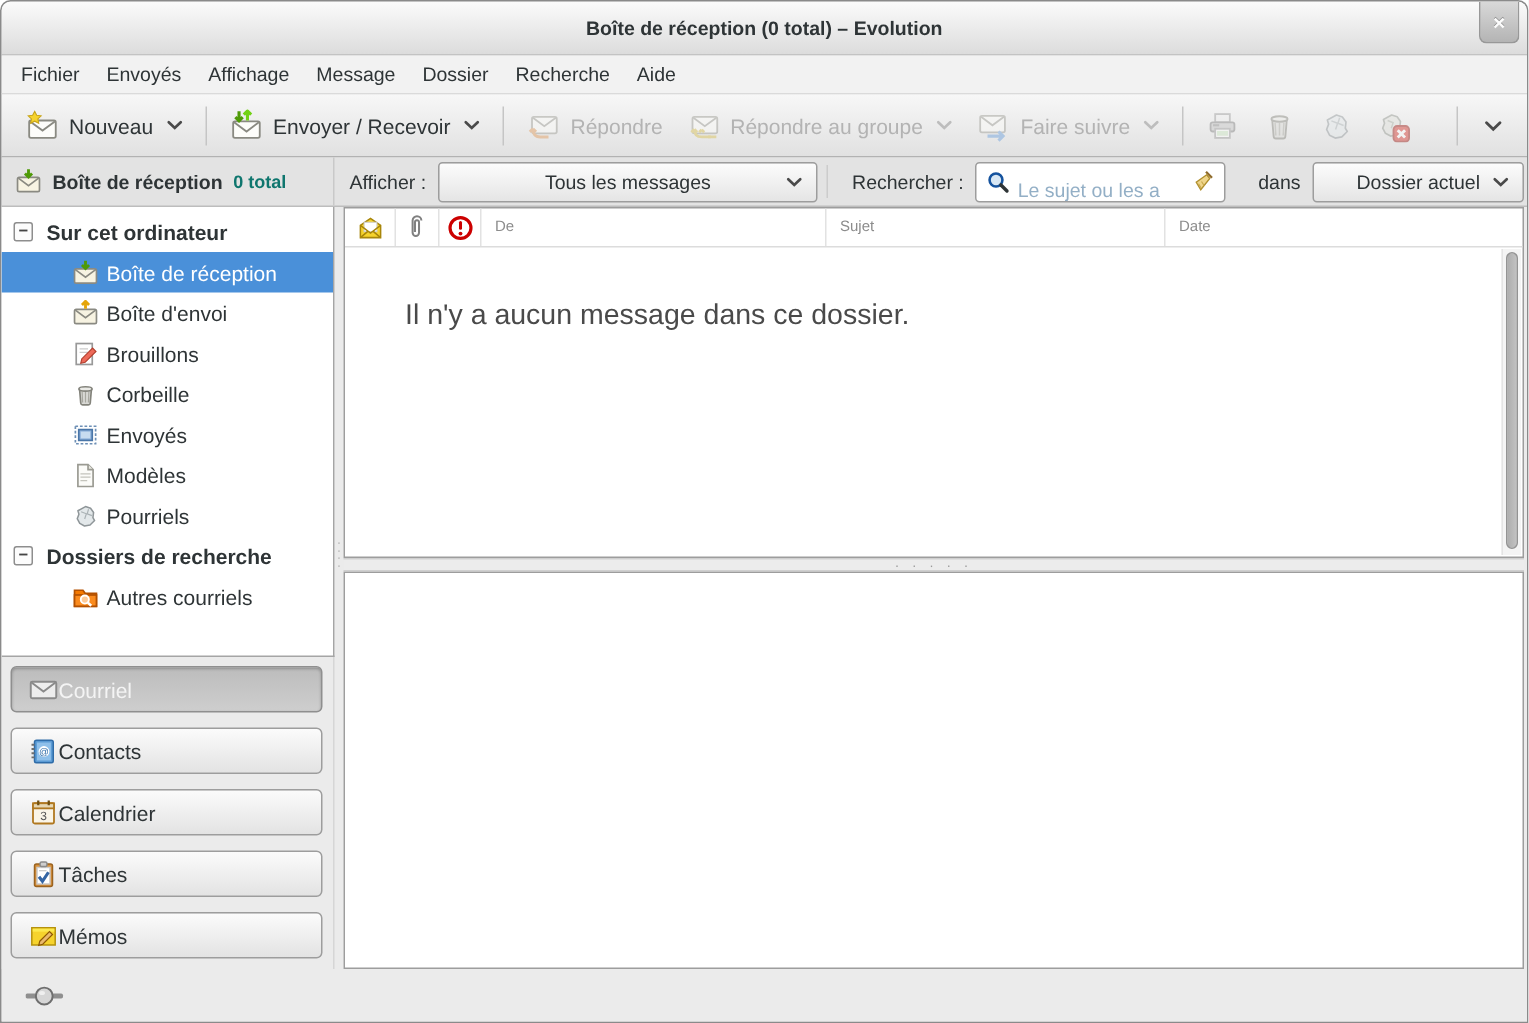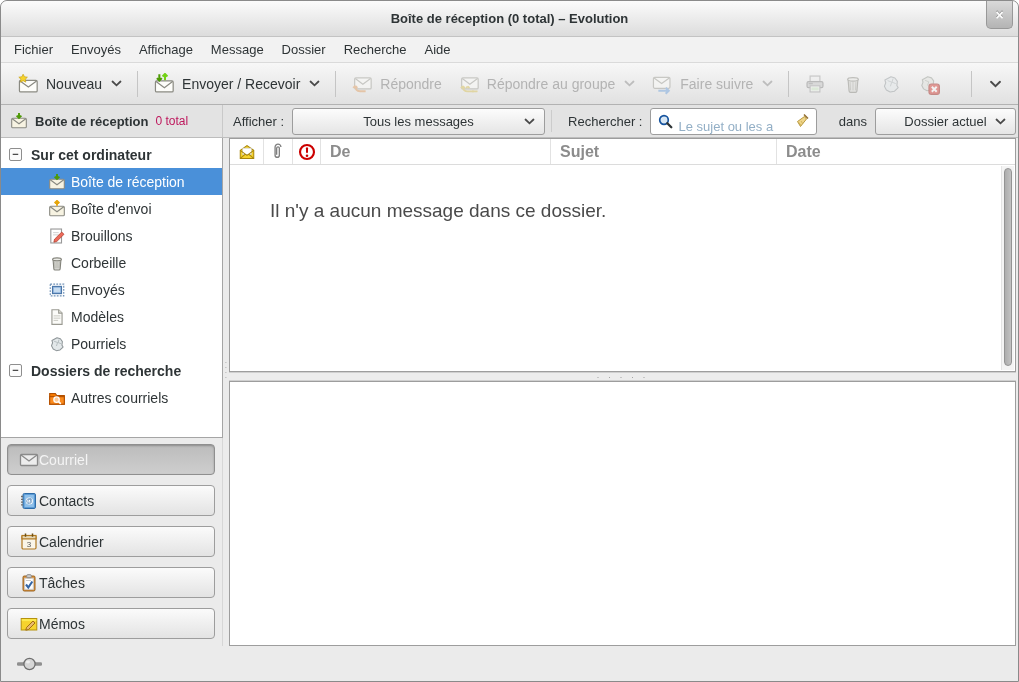--- a/index.html
+++ b/index.html
@@ -39,21 +39,21 @@
   .ic { display:inline-flex; width:18px; height:18px; align-items:center; justify-content:center; }
   .ic svg { width:100%; height:100%; }
   .ic24 { width:22px; height:22px; }
 
   
   .filterbar { height:33px; background:#e3e3e3; border-bottom:1px solid #bdbdbd;
                display:flex; align-items:center; font-size:13px; }
   .fb-left { width:222px; height:100%; display:flex; align-items:center; gap:7px;
              padding-left:9px; border-right:1px solid #c9c9c9; flex:none; }
   .fb-folder { font-weight:bold; font-size:13px; }
-  .fb-count { font-size:12px; color:#be185d; }
+  .fb-count { font-size:12px; color:#0f766e;font-weight:bold; }
   .fb-label { margin:0 8px 0 10px; color:#2e3436;text-align:center; }
   .combo { height:27px; background:linear-gradient(#fcfcfc,#e5e5e5); border:1px solid #9d9d9d;
            border-radius:3px; display:flex; align-items:center; justify-content:center;
            position:relative; font-size:13px; color:#2e3436; }
   .combo .chev { position:absolute; right:9px; }
   .combo-show { width:253px; }
   .combo-scope { width:141px; margin-right:2px; }
   .fb-sep { width:1px; height:22px; background:#cccccc; margin:0 6px; }
   .search-entry { position:relative; width:167px; height:27px; background:#fff;
                   border:1px solid #9d9d9d; border-radius:3px; display:flex; align-items:flex-end;
@@ -91,21 +91,21 @@
   .sicon svg { width:100%; height:100%; }
 
   .vsplit-dots { position:absolute; left:222px; top:222px; width:6px; height:30px;
                  color:#9a9a9a; font-size:7px; line-height:5px; text-align:center; }
 
   .content { position:absolute; left:228px; top:0; right:2px; bottom:0; }
   .msglist { position:absolute; left:0; right:0; top:0; height:234px; background:#fff;
              border:1px solid #9d9d9d; }
   .ml-header { height:26px; display:flex; align-items:stretch; border-bottom:1px solid #dcdcdc; }
   .ml-col { display:flex; align-items:center; border-right:1px solid #e2e2e2;
-            color:#8c8c8c; font-size:16px; font-weight:bold; padding-left:9px; }
+            color:#8c8c8c; font-size:10px; font-weight:normal; padding-left:9px; }
   .ml-col.iconcol { justify-content:center; padding-left:0; }
   .c1{width:34px;} .c2{width:29px;} .c3{width:28px;} .c4{width:230px;} .c5{width:226px;}
   .c6{flex:1; border-right:none;}
   .ml-empty { position:absolute; left:40px; top:61px; font-size:19px; color:#4a4a4a; }
   .scrollbar { position:absolute; right:1px; top:27px; bottom:1px; width:13px; background:#f4f4f4;
                border-left:1px solid #e4e4e4; }
   .scroll-thumb { position:absolute; left:2px; right:2px; top:2px; bottom:4px;
                   background:linear-gradient(90deg,#adadad,#c2c2c2); border:1px solid #939393;
                   border-radius:5px; }
 

